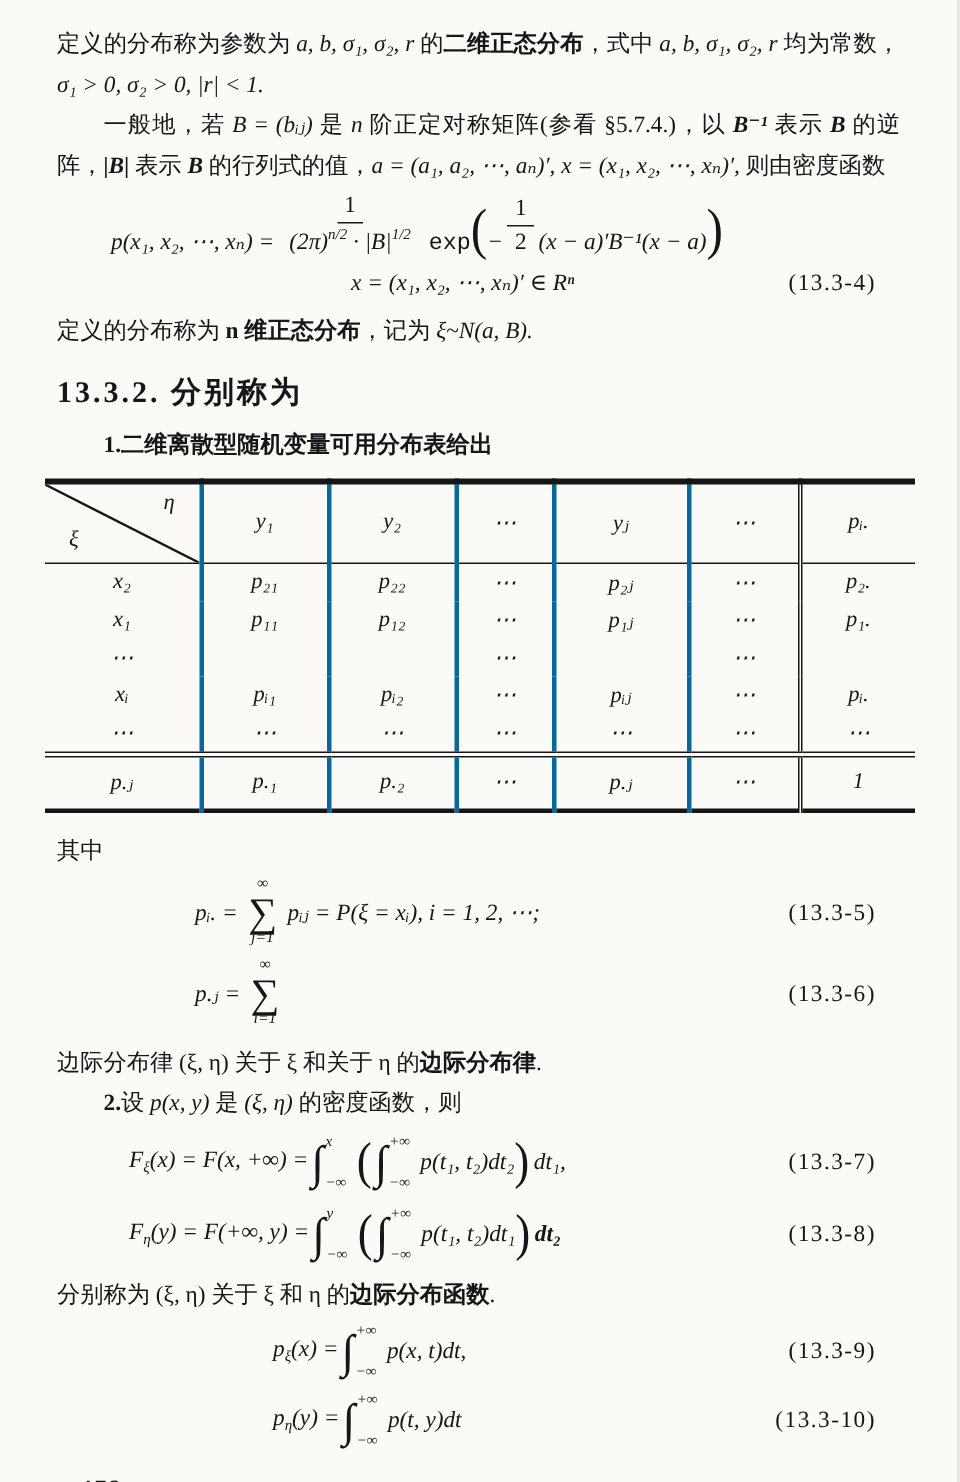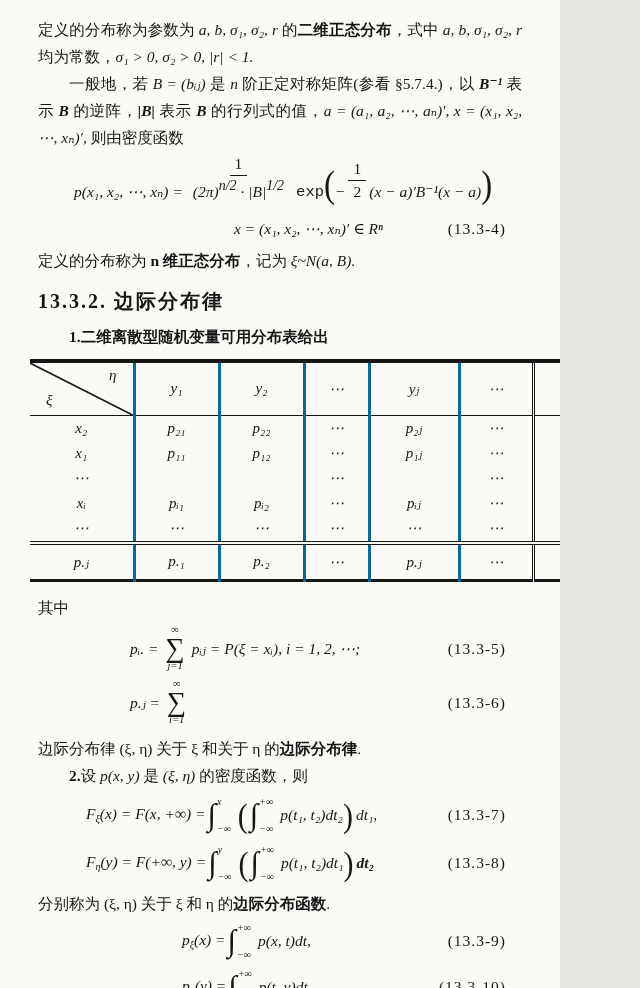--- a/index.html
+++ b/index.html
@@ -1,32 +1,32 @@
 <!DOCTYPE html>
 <html><head>
 <meta charset="utf-8">
 <style>
   html,body{margin:0;padding:0;background:#e8e6e0;}
   .page{
     position:relative;
-    width:560px;height:988px;
+    width:638px;height:988px;
     background:#fbfaf6;
     color:#161616;
     font-family:"Liberation Serif","DejaVu Serif",serif;
     font-size:15.5px;
     box-sizing:border-box;
     padding:16px 38px 0 38px;
     overflow:hidden;
   }
   .para{margin:0;line-height:27px;text-align:justify;}
   .indent{text-indent:2em;}
   .math{font-style:italic;}
   .b{font-weight:bold;}
   .ss{font-size:10px;font-style:italic;vertical-align:-3px;}
-  .sp{font-size:14px;font-style:italic;vertical-align:7px;}
+  .sp{font-size:10px;font-style:italic;vertical-align:7px;}
 
   
   .disp{position:relative;display:flex;align-items:center;margin:0;}
   .tag{position:absolute;right:16px;font-style:normal;letter-spacing:1px;}
 
   .frac{display:inline-flex;flex-direction:column;align-items:center;vertical-align:middle;margin:0 5px;line-height:1.15;}
   .frac .num{display:block;border-bottom:1.4px solid #161616;padding:0 5px 2px;text-align:center;}
   .frac .den{display:block;padding:2px 5px 0;text-align:center;}
 
   .sum{display:inline-flex;flex-direction:column;align-items:center;line-height:1;margin:0 7px;}
@@ -88,28 +88,28 @@
     <span class="bigp bigp2">(</span>
     <span class="math">−</span>
     <span class="frac" style="margin:0 3px;">
       <span class="num">1</span>
       <span class="den">2</span>
     </span>
     <span class="math">(x − a)′B⁻¹(x − a)</span>
     <span class="bigp bigp2">)</span>
   </div>
 
-  <div class="disp" style="margin:16px 0 0 196px;height:24px;">
+  <div class="disp" style="margin:6px 0 0 196px;height:24px;">
     <span class="math">x = (x₁, x₂, ⋯, xₙ)′ ∈ Rⁿ</span>
     <span class="tag">(13.3-4)</span>
   </div>
 
   <p class="para" style="margin-top:6px;"><span>定义的分布称为 </span><span class="b">n 维正态分布</span><span>，记为 </span><span class="math">ξ~N(a, B).</span></p>
 
-  <h2 class="heading">13.3.2. 边际分布律</h2>
+  <h2 class="heading">13.3.2. 分别称为</h2>
 
   <p class="item indent"><span class="b">1.</span><span class="b">二维离散型随机变量可用分布表给出</span></p>
 
   <table class="dist">
     <colgroup>
       <col style="width:104px">
         <col style="width:85px">
         <col style="width:85px">
         <col style="width:65px">
         <col style="width:90px">

